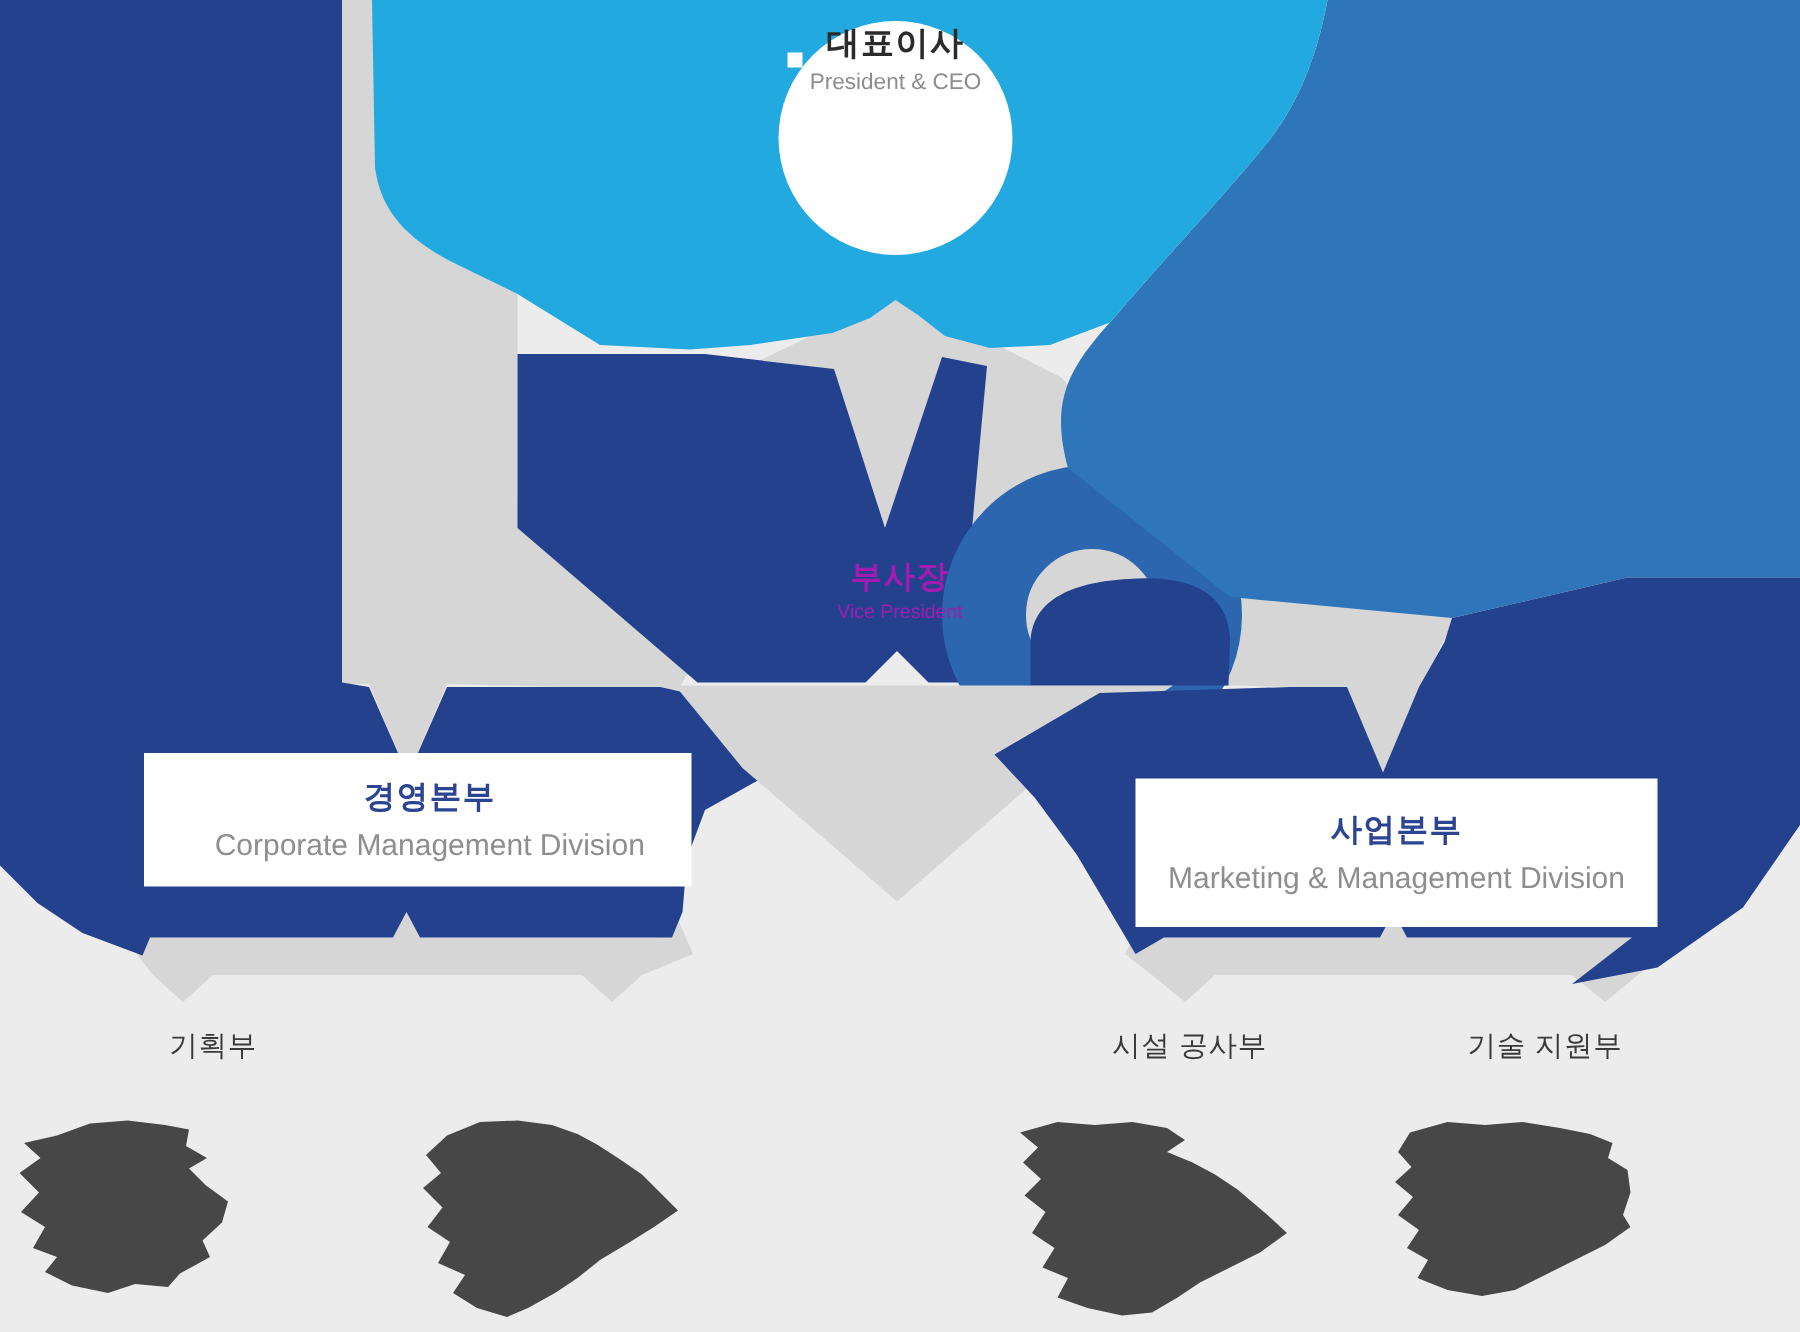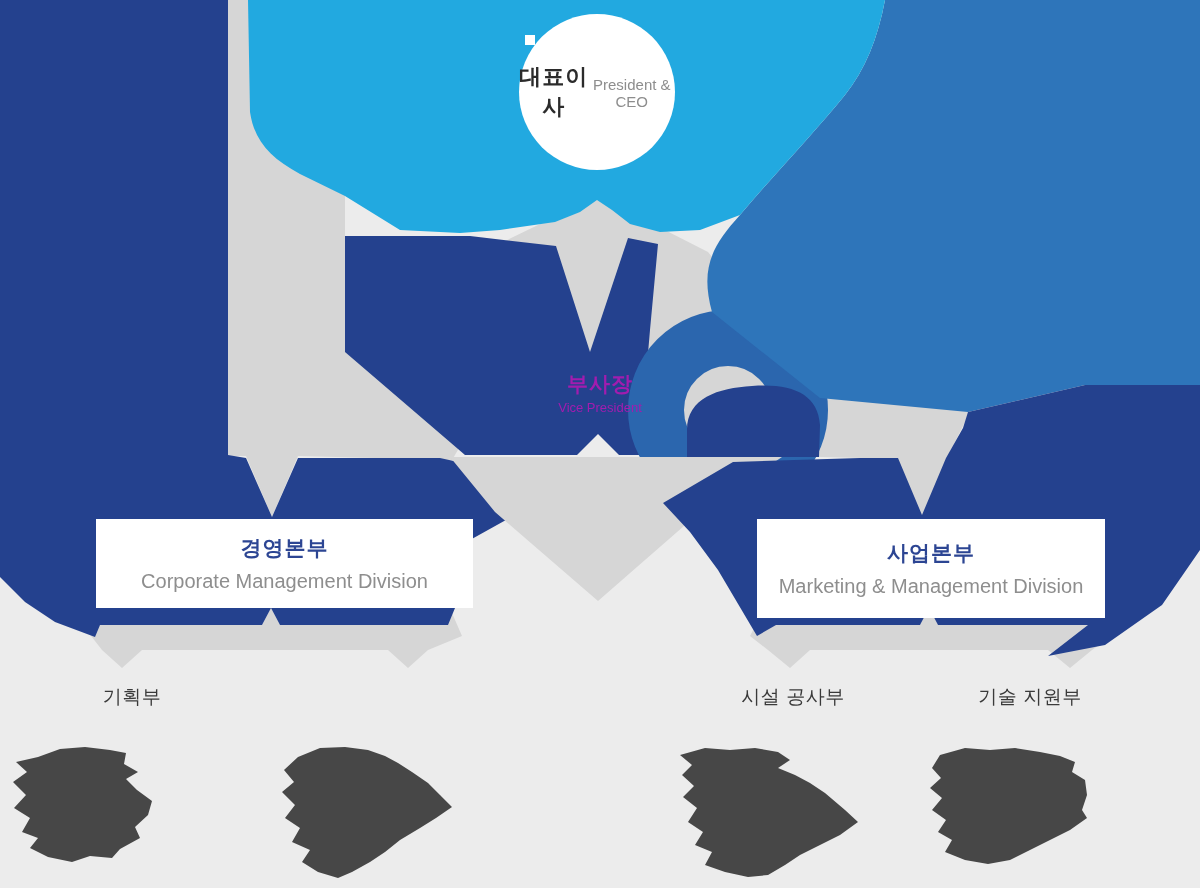--- a/index.html
+++ b/index.html
@@ -7,42 +7,42 @@
     position:relative;width:1200px;height:888px;overflow:hidden;
     background:#ececec;
     font-family:"Liberation Sans","DejaVu Sans",sans-serif;
   }
   .bg-art{position:absolute;left:0;top:0;width:1200px;height:888px;}
   .node{position:absolute;text-align:center;}
   .node .t{font-weight:700;}
   .node .s{margin-top:2px;}
   
   .ceo{left:519px;top:14px;width:156px;height:156px;border-radius:50%;
-       background:#ffffff;display:flex;flex-direction:row;align-items:center;justify-content:flex-start;}
+       background:#ffffff;display:flex;flex-direction:column;align-items:center;justify-content:flex-start;}
   .ceo .t{font-size:22px;color:#2b2b2b;letter-spacing:1px;}
   .ceo .s{font-size:15px;color:#8d8d8d;}
   .sq{position:absolute;}
   .sq-white{left:525px;top:35px;width:10px;height:10px;background:#ffffff;}
   .sq-navy{left:536px;top:45px;width:11px;height:11px;background:#24418e;}
   
   .auditor{left:794px;top:252px;width:200px;color:#ffffff;}
   .auditor .t{font-size:21px;letter-spacing:1px;}
   .auditor .s{font-size:16px;}
   .vp{left:500px;top:370px;width:200px;color:#a21caf;}
   .vp .t{font-size:21px;letter-spacing:1px;}
   .vp .s{font-size:13px;}
   
   .divbox{background:#ffffff;display:flex;flex-direction:column;align-items:center;justify-content:center;}
   .divbox .t{font-size:21px;color:#2c4593;letter-spacing:1px;}
   .divbox .s{font-size:20px;color:#8e8e8e;margin-top:8px;}
-  .divbox1{left:96px;top:519px;width:377px;height:89px;}
+  .divbox1{left:96px;top:502px;width:349px;height:89px;padding-left:16px;}
   .divbox2{left:757px;top:519px;width:348px;height:99px;}
   
   .dept{top:684px;width:220px;font-size:19px;color:#3a3a3a;font-weight:500;letter-spacing:0.5px;}
-  .dept1{left:22px;}
+  .dept1{left:32px;}
   .dept2{left:300px;}
   .dept3{left:683px;}
   .dept4{left:920px;}
 </style>
 </head>
 <body>
 
 <div class="canvas">
 
   <svg class="bg-art" viewBox="0 0 1200 888" xmlns="http://www.w3.org/2000/svg">

